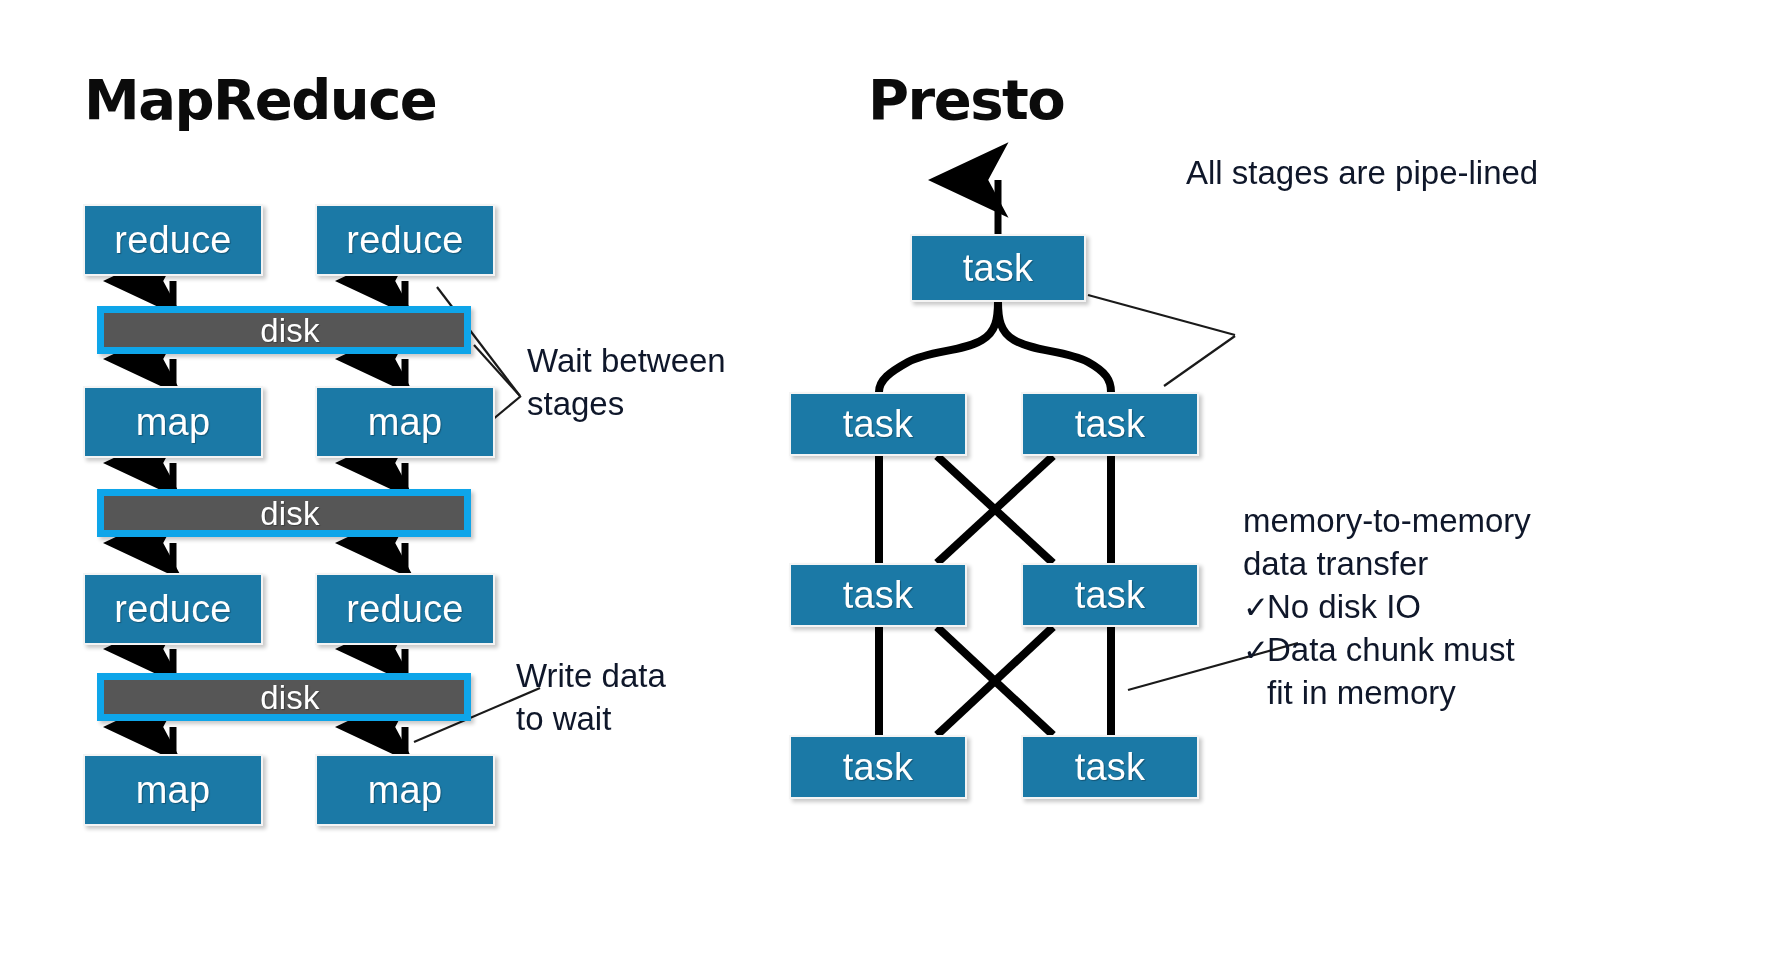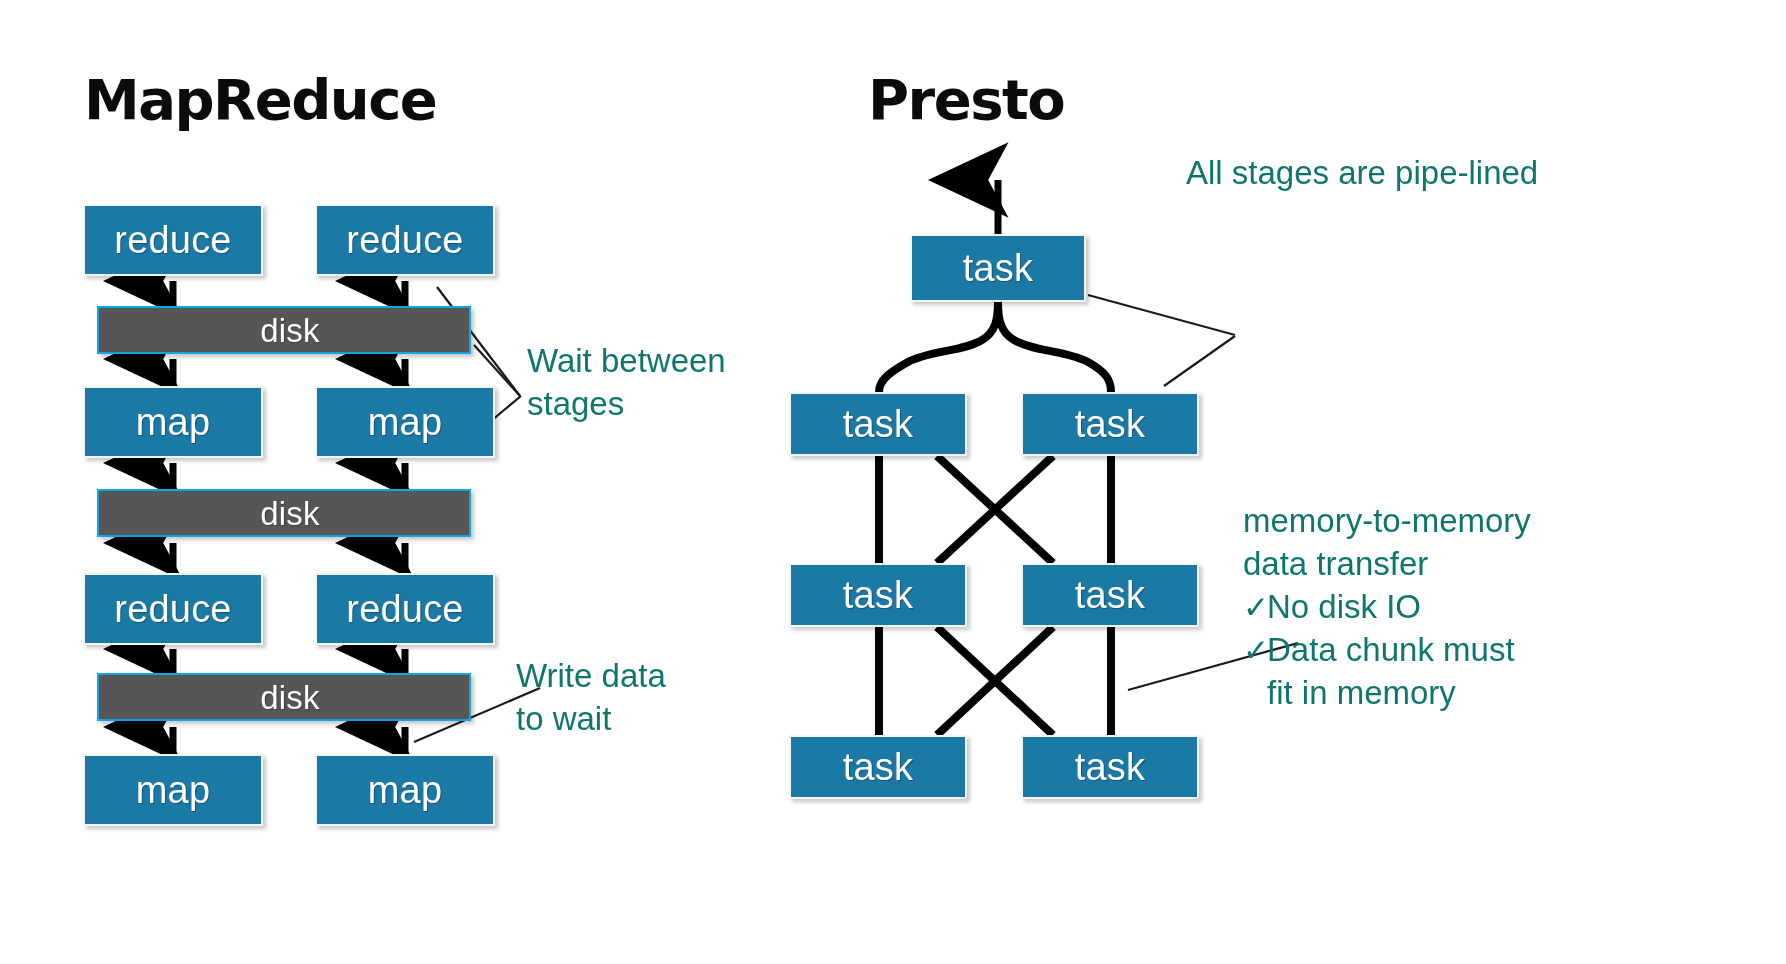--- a/index.html
+++ b/index.html
@@ -58,30 +58,30 @@
     text-shadow: 1px 1px 1px rgba(0,0,0,0.30);
     border: 2px solid #f4f4f4;
     box-shadow: 3px 3px 4px rgba(0,0,0,0.22);
     z-index: 3;
   }
   .node.box {
     background: #1b79a6;
   }
   .node.disk {
     background: #565656;
-    border: 2px solid #0ea5e9;
+    border: 7px solid #0ea5e9;
     font-size: 33px;
     padding-left: 12px;
   }
 
   
   .annot {
     position: absolute;
     font-family: "Liberation Sans", sans-serif;
-    color: #0f766e;
+    color: #0f172a;
     font-size: 33px;
     line-height: 1.30;
     white-space: pre-line;
     z-index: 4;
   }
   .annot-line { white-space: nowrap; }
   .annot-line .tick {
     display: inline-block;
     width: 24px;
     font-size: 31px;

